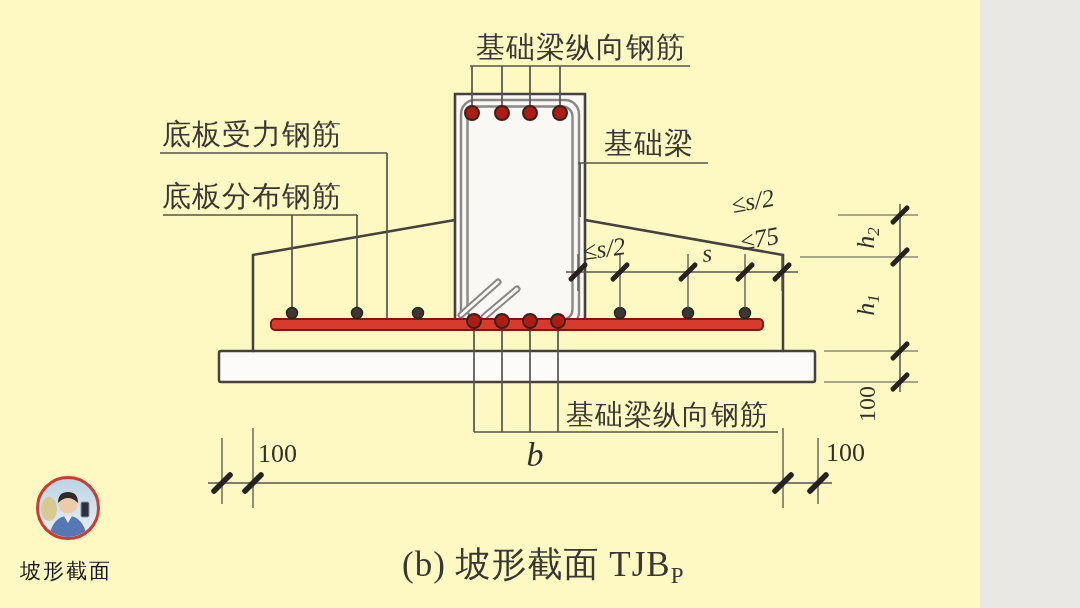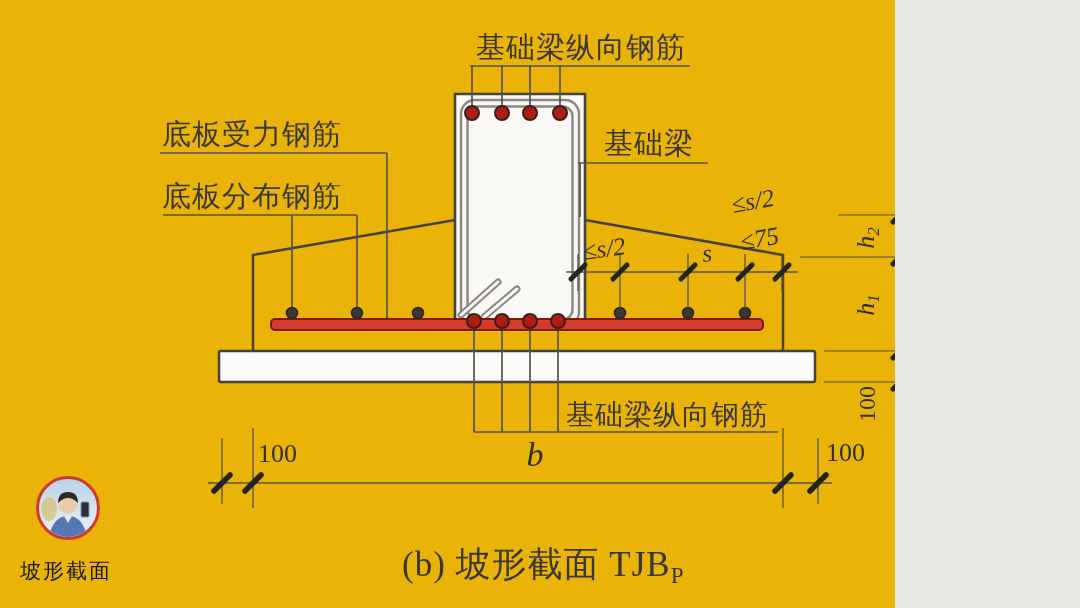--- a/index.html
+++ b/index.html
@@ -1,16 +1,16 @@
 <!DOCTYPE html>
 <html><head>
 <meta charset="utf-8">
 <style>
   html,body{margin:0;padding:0;background:#e9e8e5;}
-  #stage{position:relative;width:895px;height:608px;background:#eab308;overflow:hidden;
+  #stage{position:relative;width:980px;height:608px;background:#fef9c3;overflow:hidden;
          font-family:"Liberation Serif","DejaVu Serif",serif;}
   svg{position:absolute;left:0;top:0;}
   .cjk{font-family:"Liberation Serif","DejaVu Serif",serif;fill:#3a3633;}
   .dimtxt{font-family:"Liberation Serif","DejaVu Serif",serif;fill:#33302c;}
   .ital{font-style:italic;}
   #avatar{position:absolute;left:36px;top:476px;width:58px;height:58px;border-radius:50%;
           border:3px solid #cf3a33;overflow:hidden;
           background:linear-gradient(180deg,#b9d4e6 0%,#d7e4ec 55%,#e8eef2 100%);}
   #watermark-label{position:absolute;left:20px;top:557px;width:120px;font-family:"Liberation Sans","DejaVu Sans",sans-serif;
           font-size:21px;letter-spacing:2px;color:#141414;}

